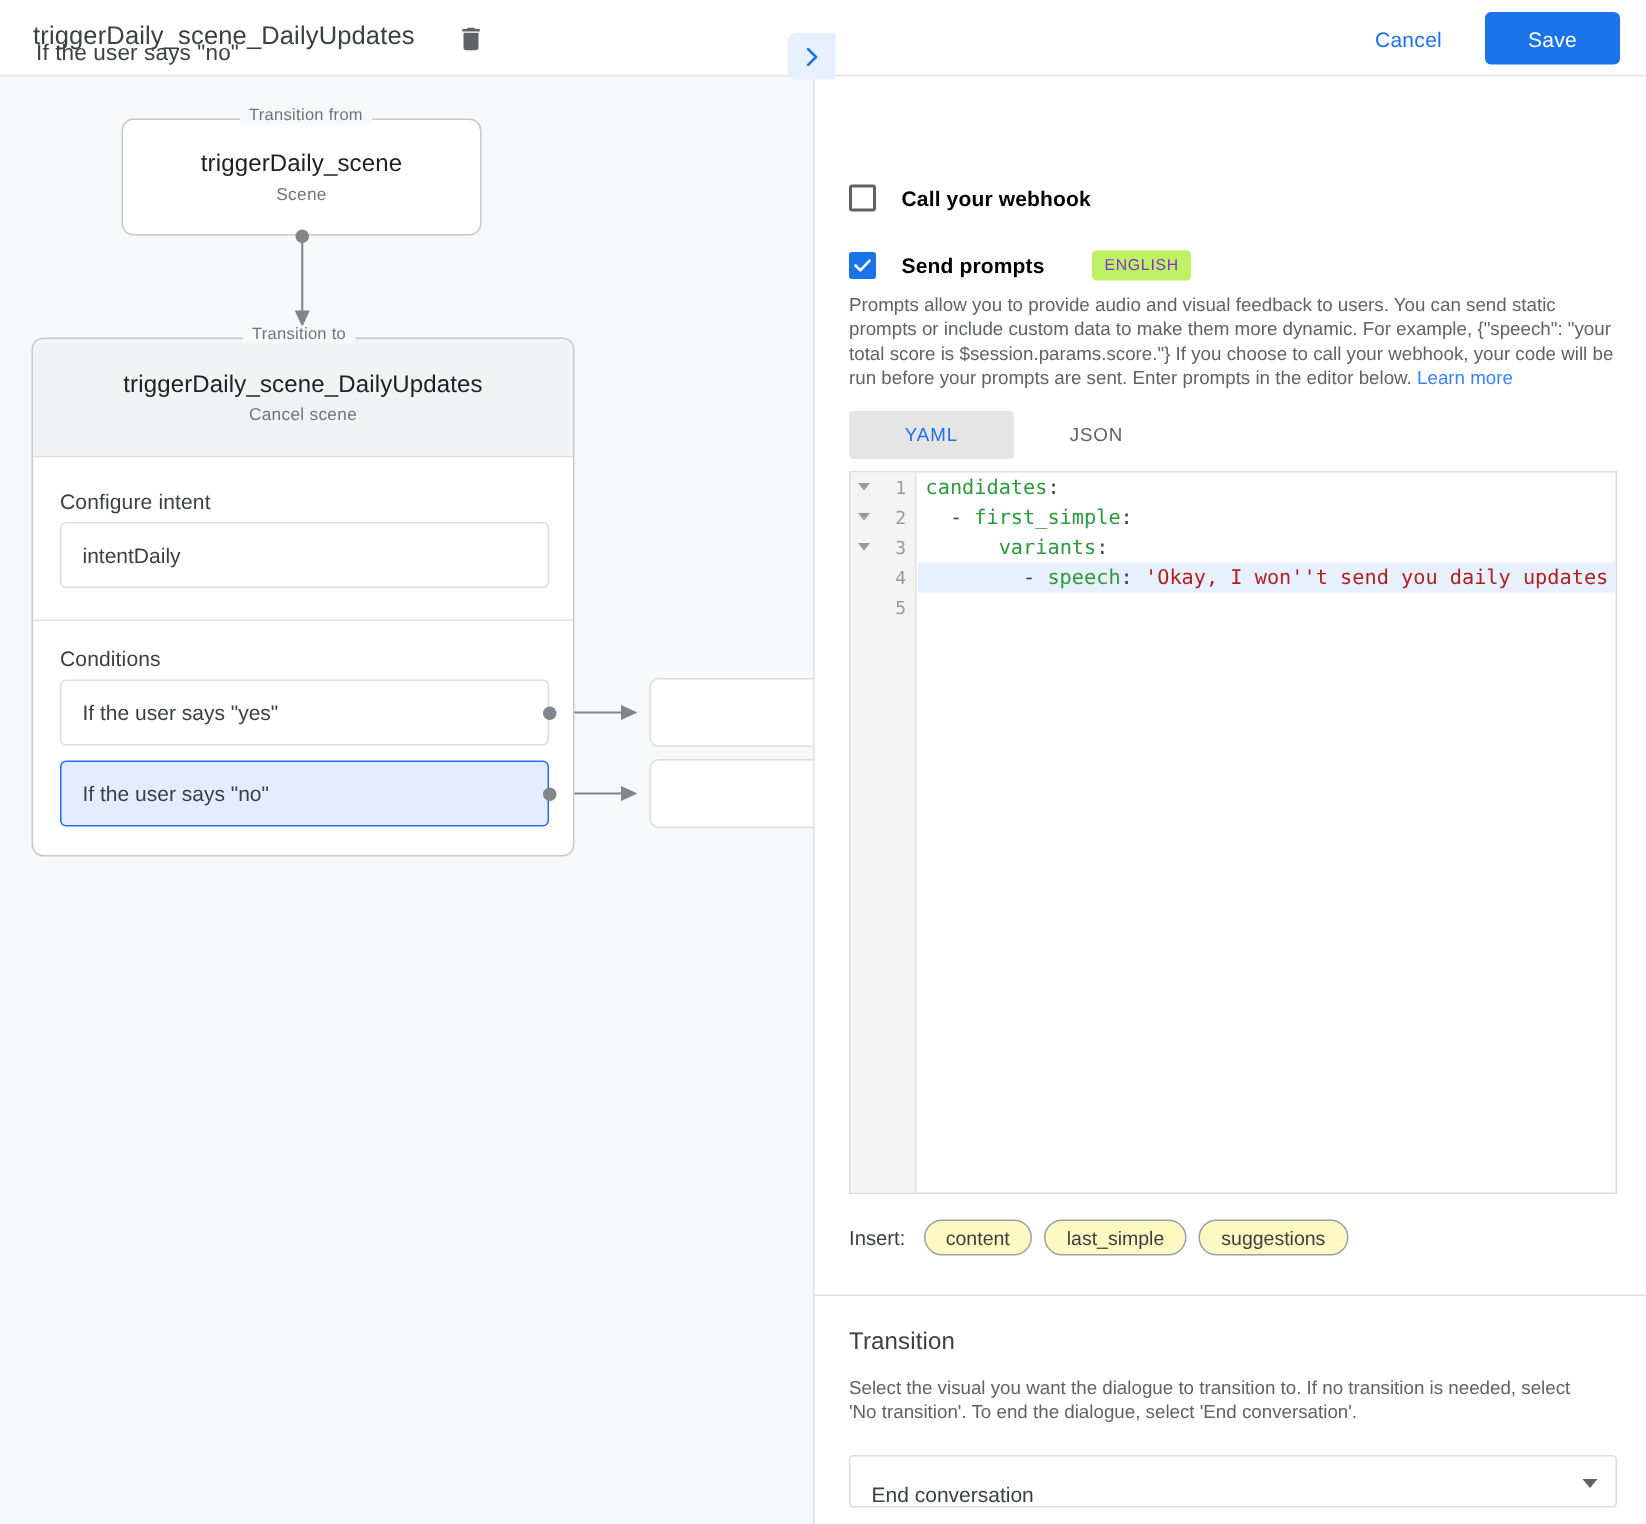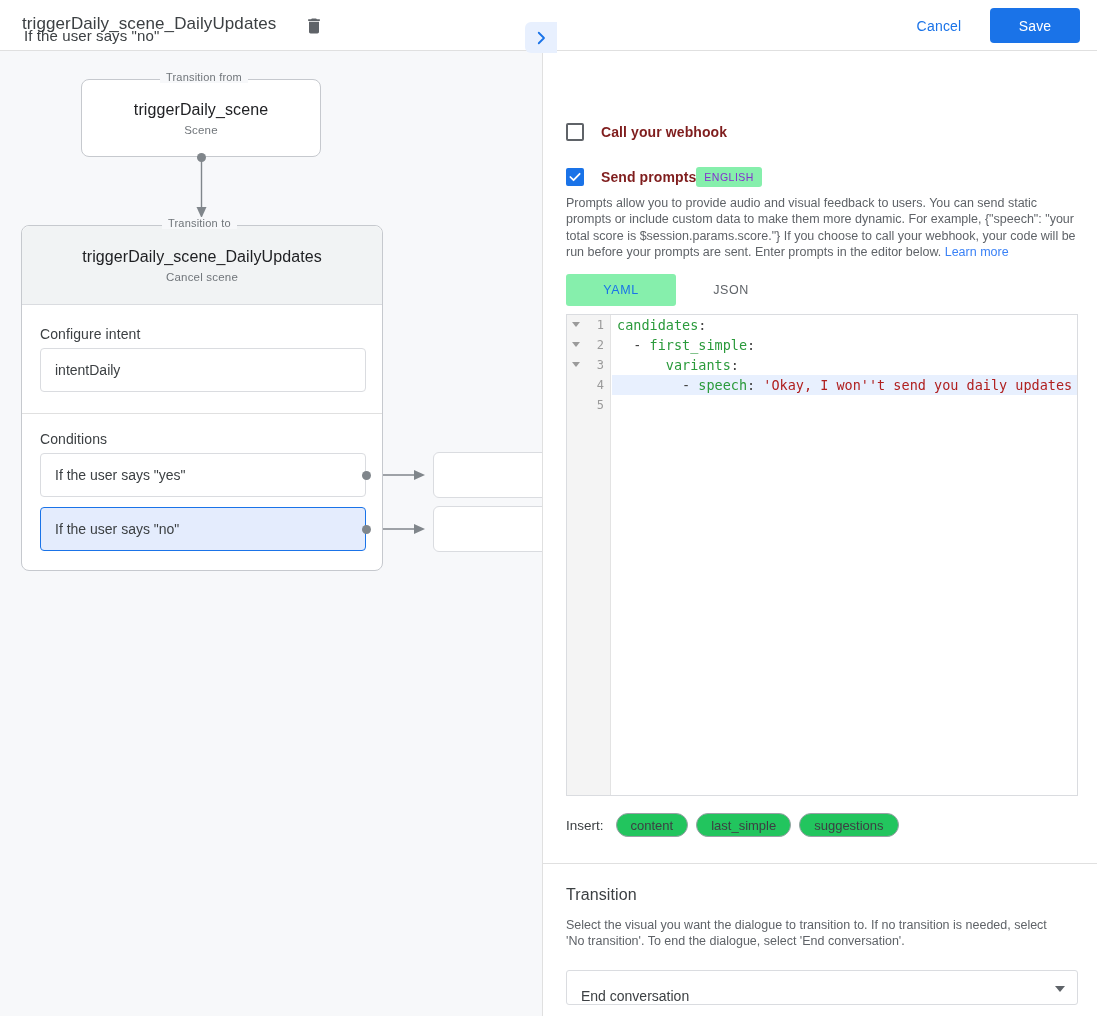--- a/index.html
+++ b/index.html
@@ -149,25 +149,25 @@
     border: 2px solid #5f6368; border-radius: 2px;
     background: #ffffff; cursor: pointer;
     flex: none;
   }
   .checkbox.checked {
     background: #1a73e8; border-color: #1a73e8;
     display: flex; align-items: center; justify-content: center;
   }
   .cb-label {
     margin-left: 17px; font-size: 14px; font-weight: bold;
-    color: #7f1d1d; letter-spacing: .1px;
+    color: #000000; letter-spacing: .1px;
   }
   #lang-badge {
-    margin-left: 0;
-    background: #86efac; color: #8430ce;
+    margin-left: 32px;
+    background: #bef264; color: #8430ce;
     font-size: 10.5px; font-weight: 500; letter-spacing: .5px;
     padding: 4px 8px; border-radius: 3px;
   }
   #prompts-desc {
     position: absolute; left: 566px; top: 195px;
     width: 512px;
     font-size: 12.5px; line-height: 16.4px; color: #5f6368;
   }
   #prompts-desc .link { color: #3b82f6; cursor: pointer; }
 
@@ -175,21 +175,21 @@
   #editor-tabs {
     position: absolute; left: 566px; top: 274px;
     display: flex; height: 32px;
   }
   .ed-tab {
     width: 110px; height: 32px;
     display: flex; align-items: center; justify-content: center;
     font-size: 12.5px; font-weight: 500; letter-spacing: .6px;
     color: #5f6368; cursor: pointer; border-radius: 3px;
   }
-  .ed-tab.active { background: #86efac; color: #1a73e8; }
+  .ed-tab.active { background: #e5e5e5; color: #1a73e8; }
 
   
   #code-editor {
     position: absolute; left: 566px; top: 314px;
     width: 512px; height: 482px;
     border: 1px solid #dadce0; background: #ffffff;
     overflow: hidden;
     font-family: "DejaVu Sans Mono", monospace;
     font-size: 13px;
   }
@@ -232,21 +232,21 @@
 
   
   #insert-row {
     position: absolute; left: 566px; top: 813px;
     display: flex; align-items: center;
   }
   #insert-label { font-size: 13.5px; color: #3c4043; margin-right: 12px; }
   .chip {
     height: 24px; padding: 0 14px;
     border: 1px solid #9aa0a6; border-radius: 14px;
-    background: #22c55e; color: #3c4043;
+    background: #fef9c3; color: #3c4043;
     font-size: 13px; font-family: "Liberation Sans", sans-serif;
     display: flex; align-items: center; cursor: pointer;
     margin-right: 8px;
   }
 
   #sec-divider {
     position: absolute; left: 542px; top: 863px;
     width: 555px; height: 1px; background: #e0e0e0;
   }
 

